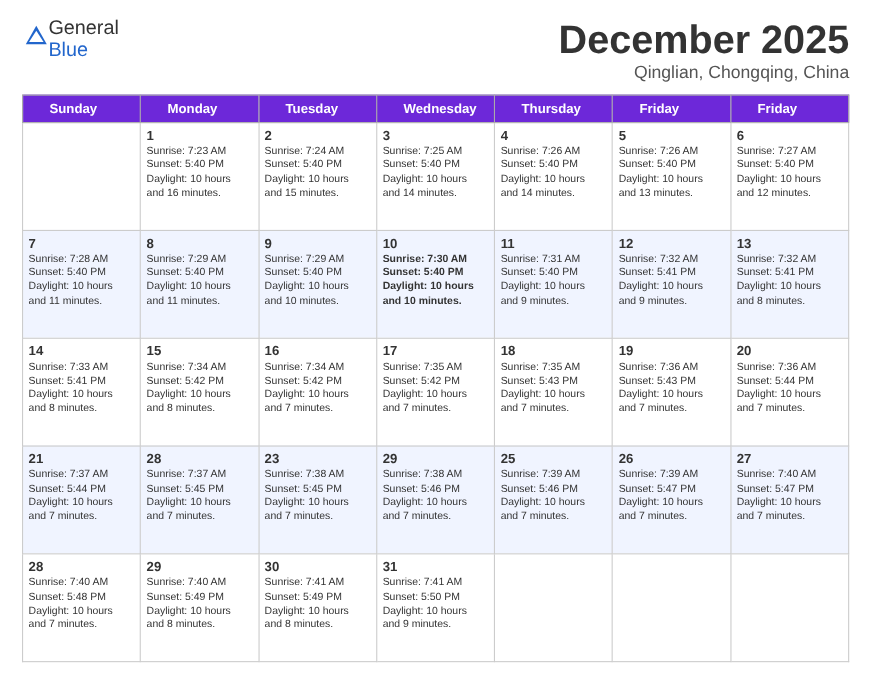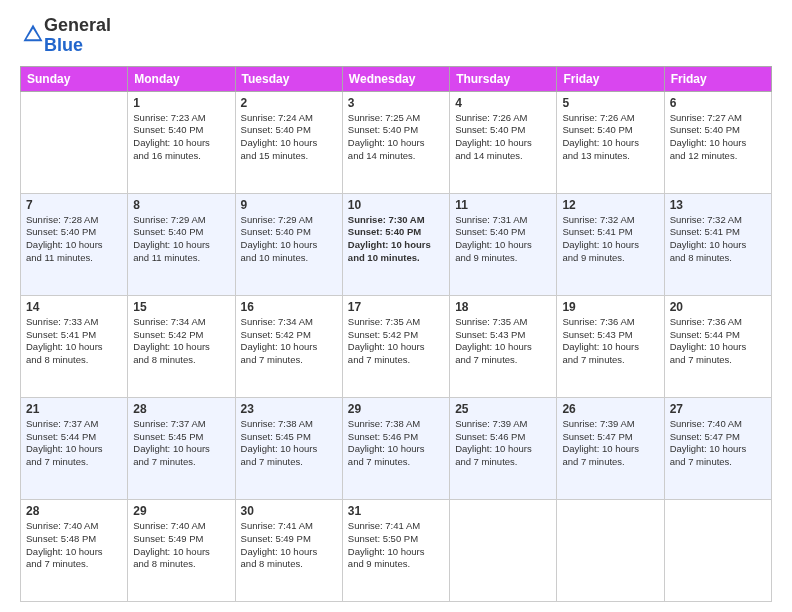--- a/index.html
+++ b/index.html
@@ -22,21 +22,21 @@
       justify-content: space-between;
       align-items: flex-start;
       margin-bottom: 10px;
     }
     .logo {
       display: flex;
       align-items: center;
     }
     .logo-text {
       font-size: 18px;
-      font-weight: bold;
+      font-weight: normal;
       line-height: 1.1;
     }
     .logo-general { color: #333; }
     .logo-blue { color: #2266cc; }
     .logo-icon {
       width: 22px;
       height: 22px;
       margin-left: 2px;
     }
     .title-block {
@@ -53,26 +53,26 @@
       color: #555;
       margin-top: 2px;
     }
     .calendar {
       border-collapse: collapse;
       width: 100%;
       flex: 1;
       table-layout: fixed;
     }
     .calendar thead tr th {
-      background-color: #d946ef;
+      background-color: #6d28d9;
       color: #fff;
       font-size: 12px;
       font-weight: bold;
       text-align: left;
-      padding: 5px 6px;
+      padding: 5px 24px;
       border: 1px solid #aaa;
     }
     .calendar tbody tr td {
       border: 1px solid #ccc;
       vertical-align: top;
       padding: 4px 5px;
       font-size: 10px;
       color: #333;
       height: 88px;
     }
@@ -107,20 +107,24 @@
         <svg class="logo-icon" viewBox="0 0 30 30">
           <polygon points="15,2 28,25 2,25" fill="#2266cc"></polygon>
           <polygon points="15,8 24,22 6,22" fill="#fff"></polygon>
         </svg>
       </div>
       <div class="logo-text">
         <span class="logo-general">General</span><br>
         <span class="logo-blue">Blue</span>
       </div>
     </div>
+    <div class="title-block">
+      <div class="month-title">December 2025</div>
+      <div class="location-title">Qinglian, Chongqing, China</div>
+    </div>
   </div>
 
   <table class="calendar">
     <thead>
       <tr>
       <th>Sunday</th>
           <th>Monday</th>
           <th>Tuesday</th>
           <th>Wednesday</th>
           <th>Thursday</th>

